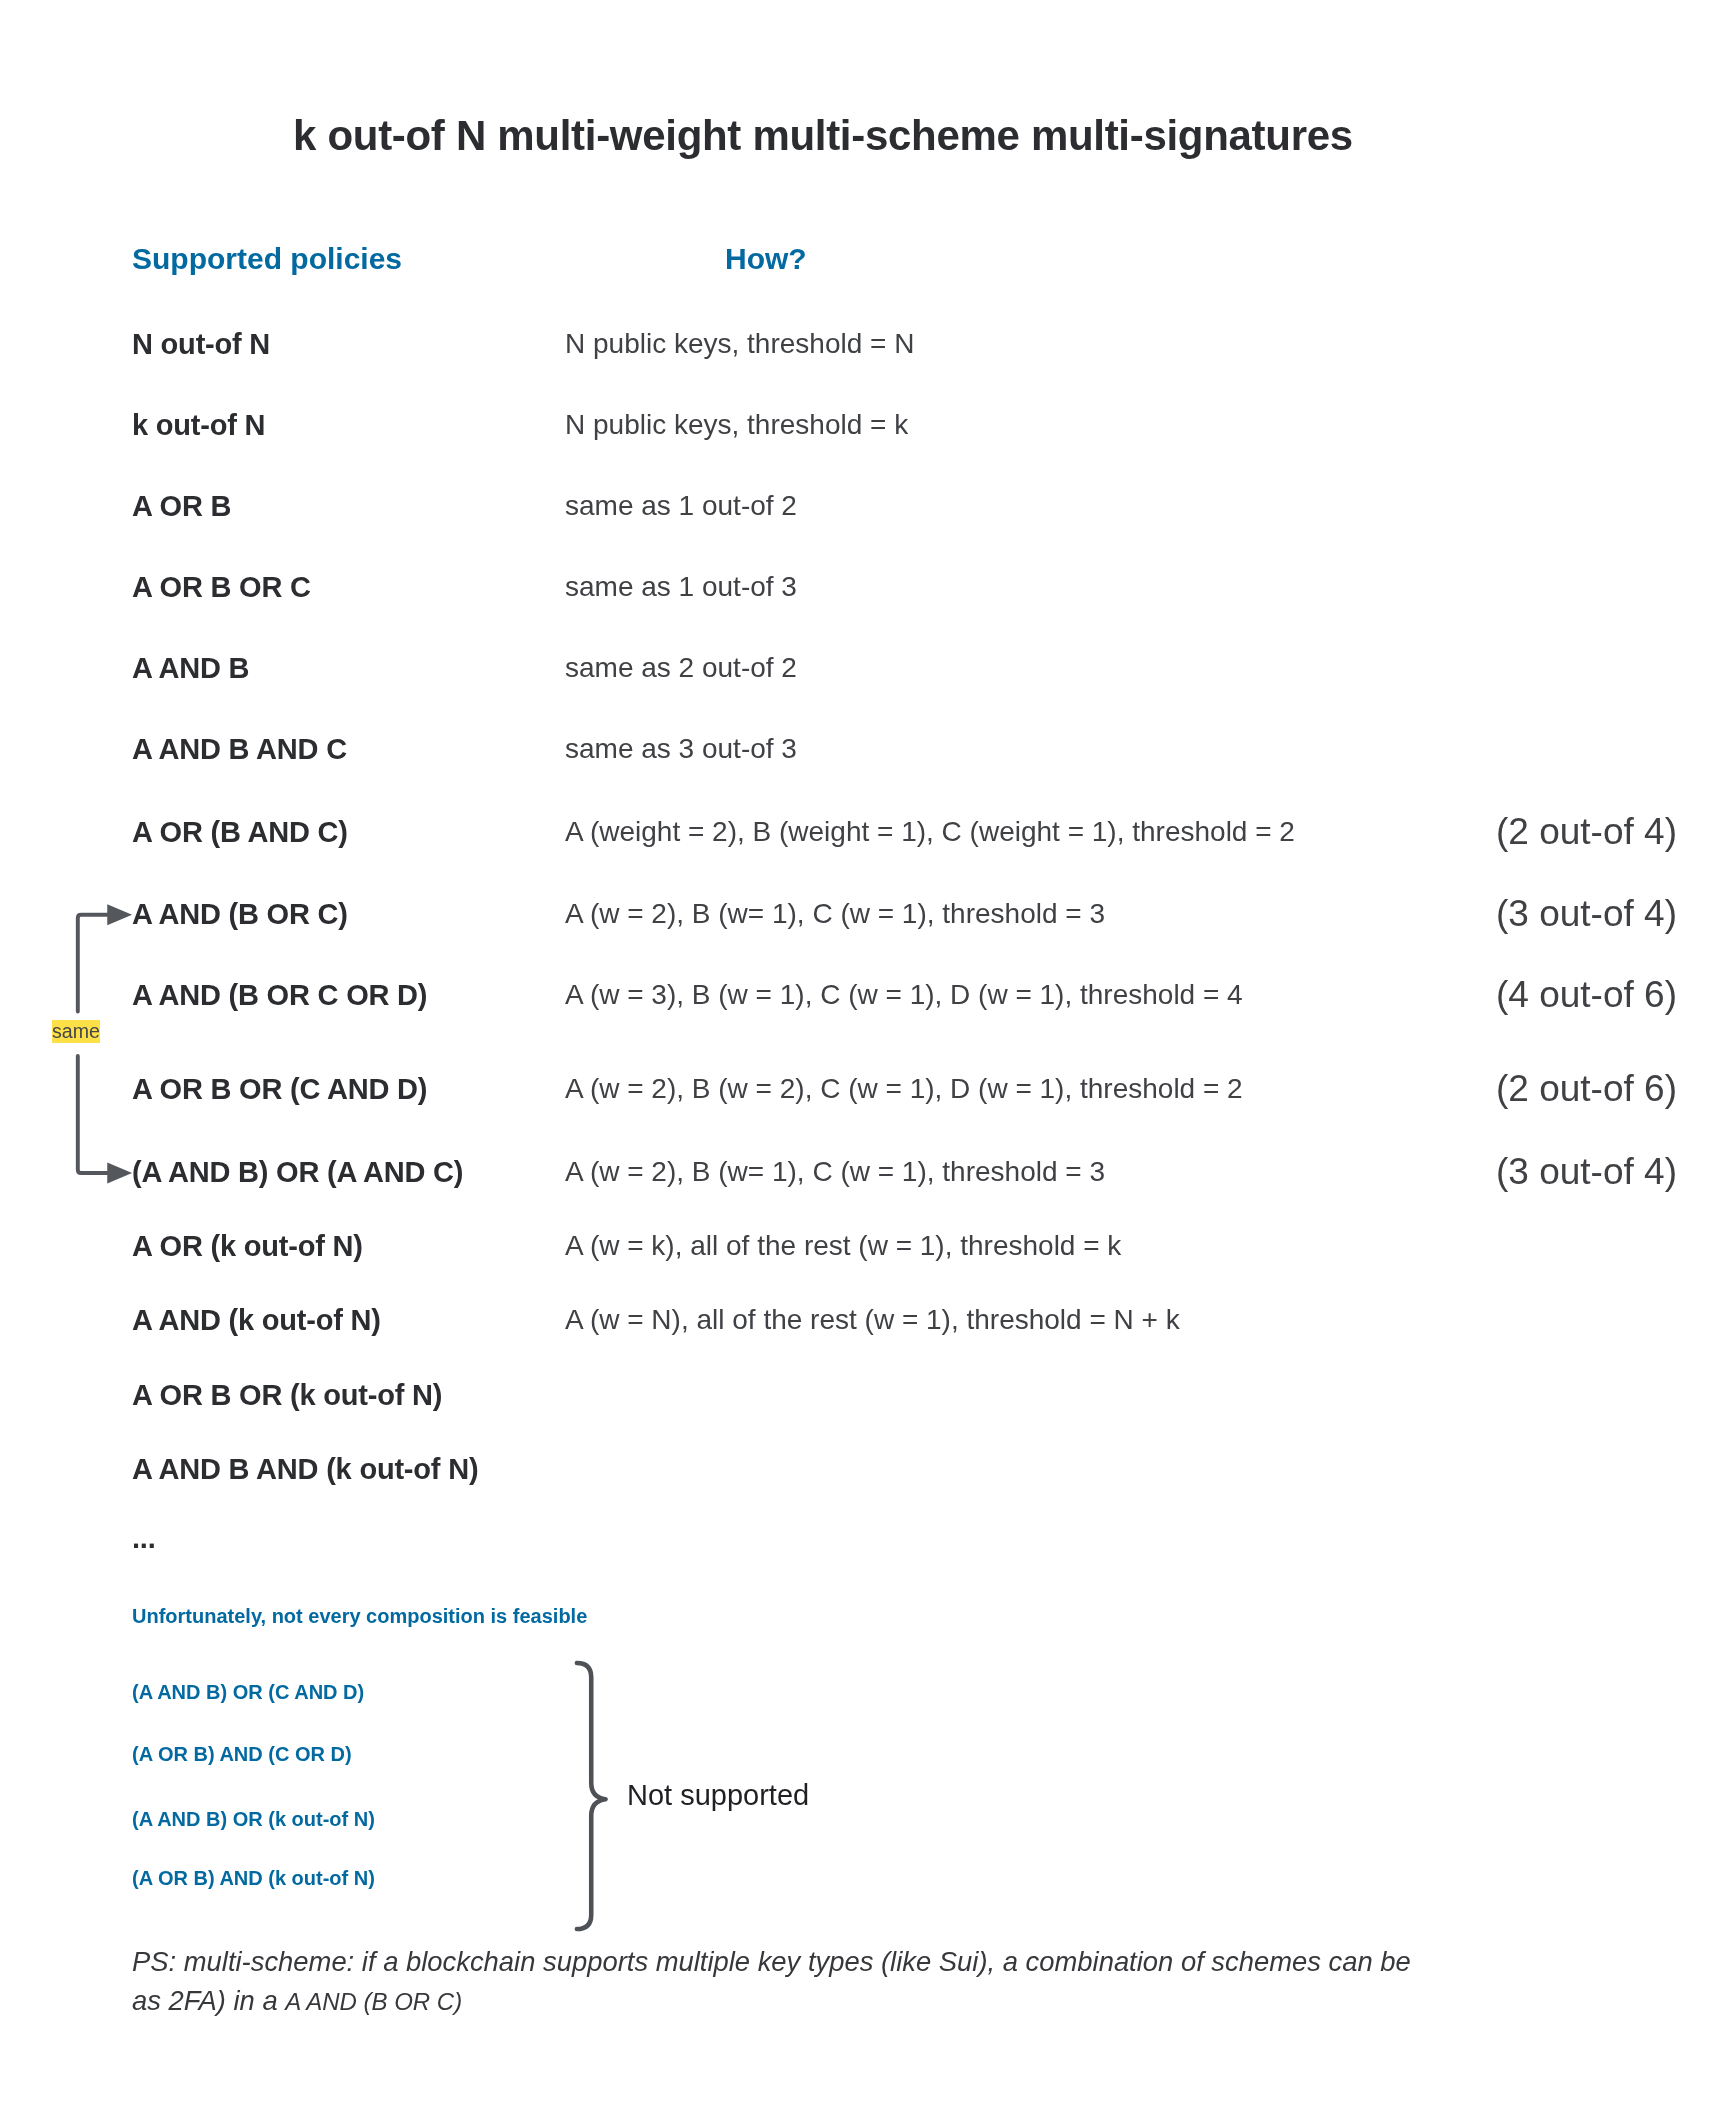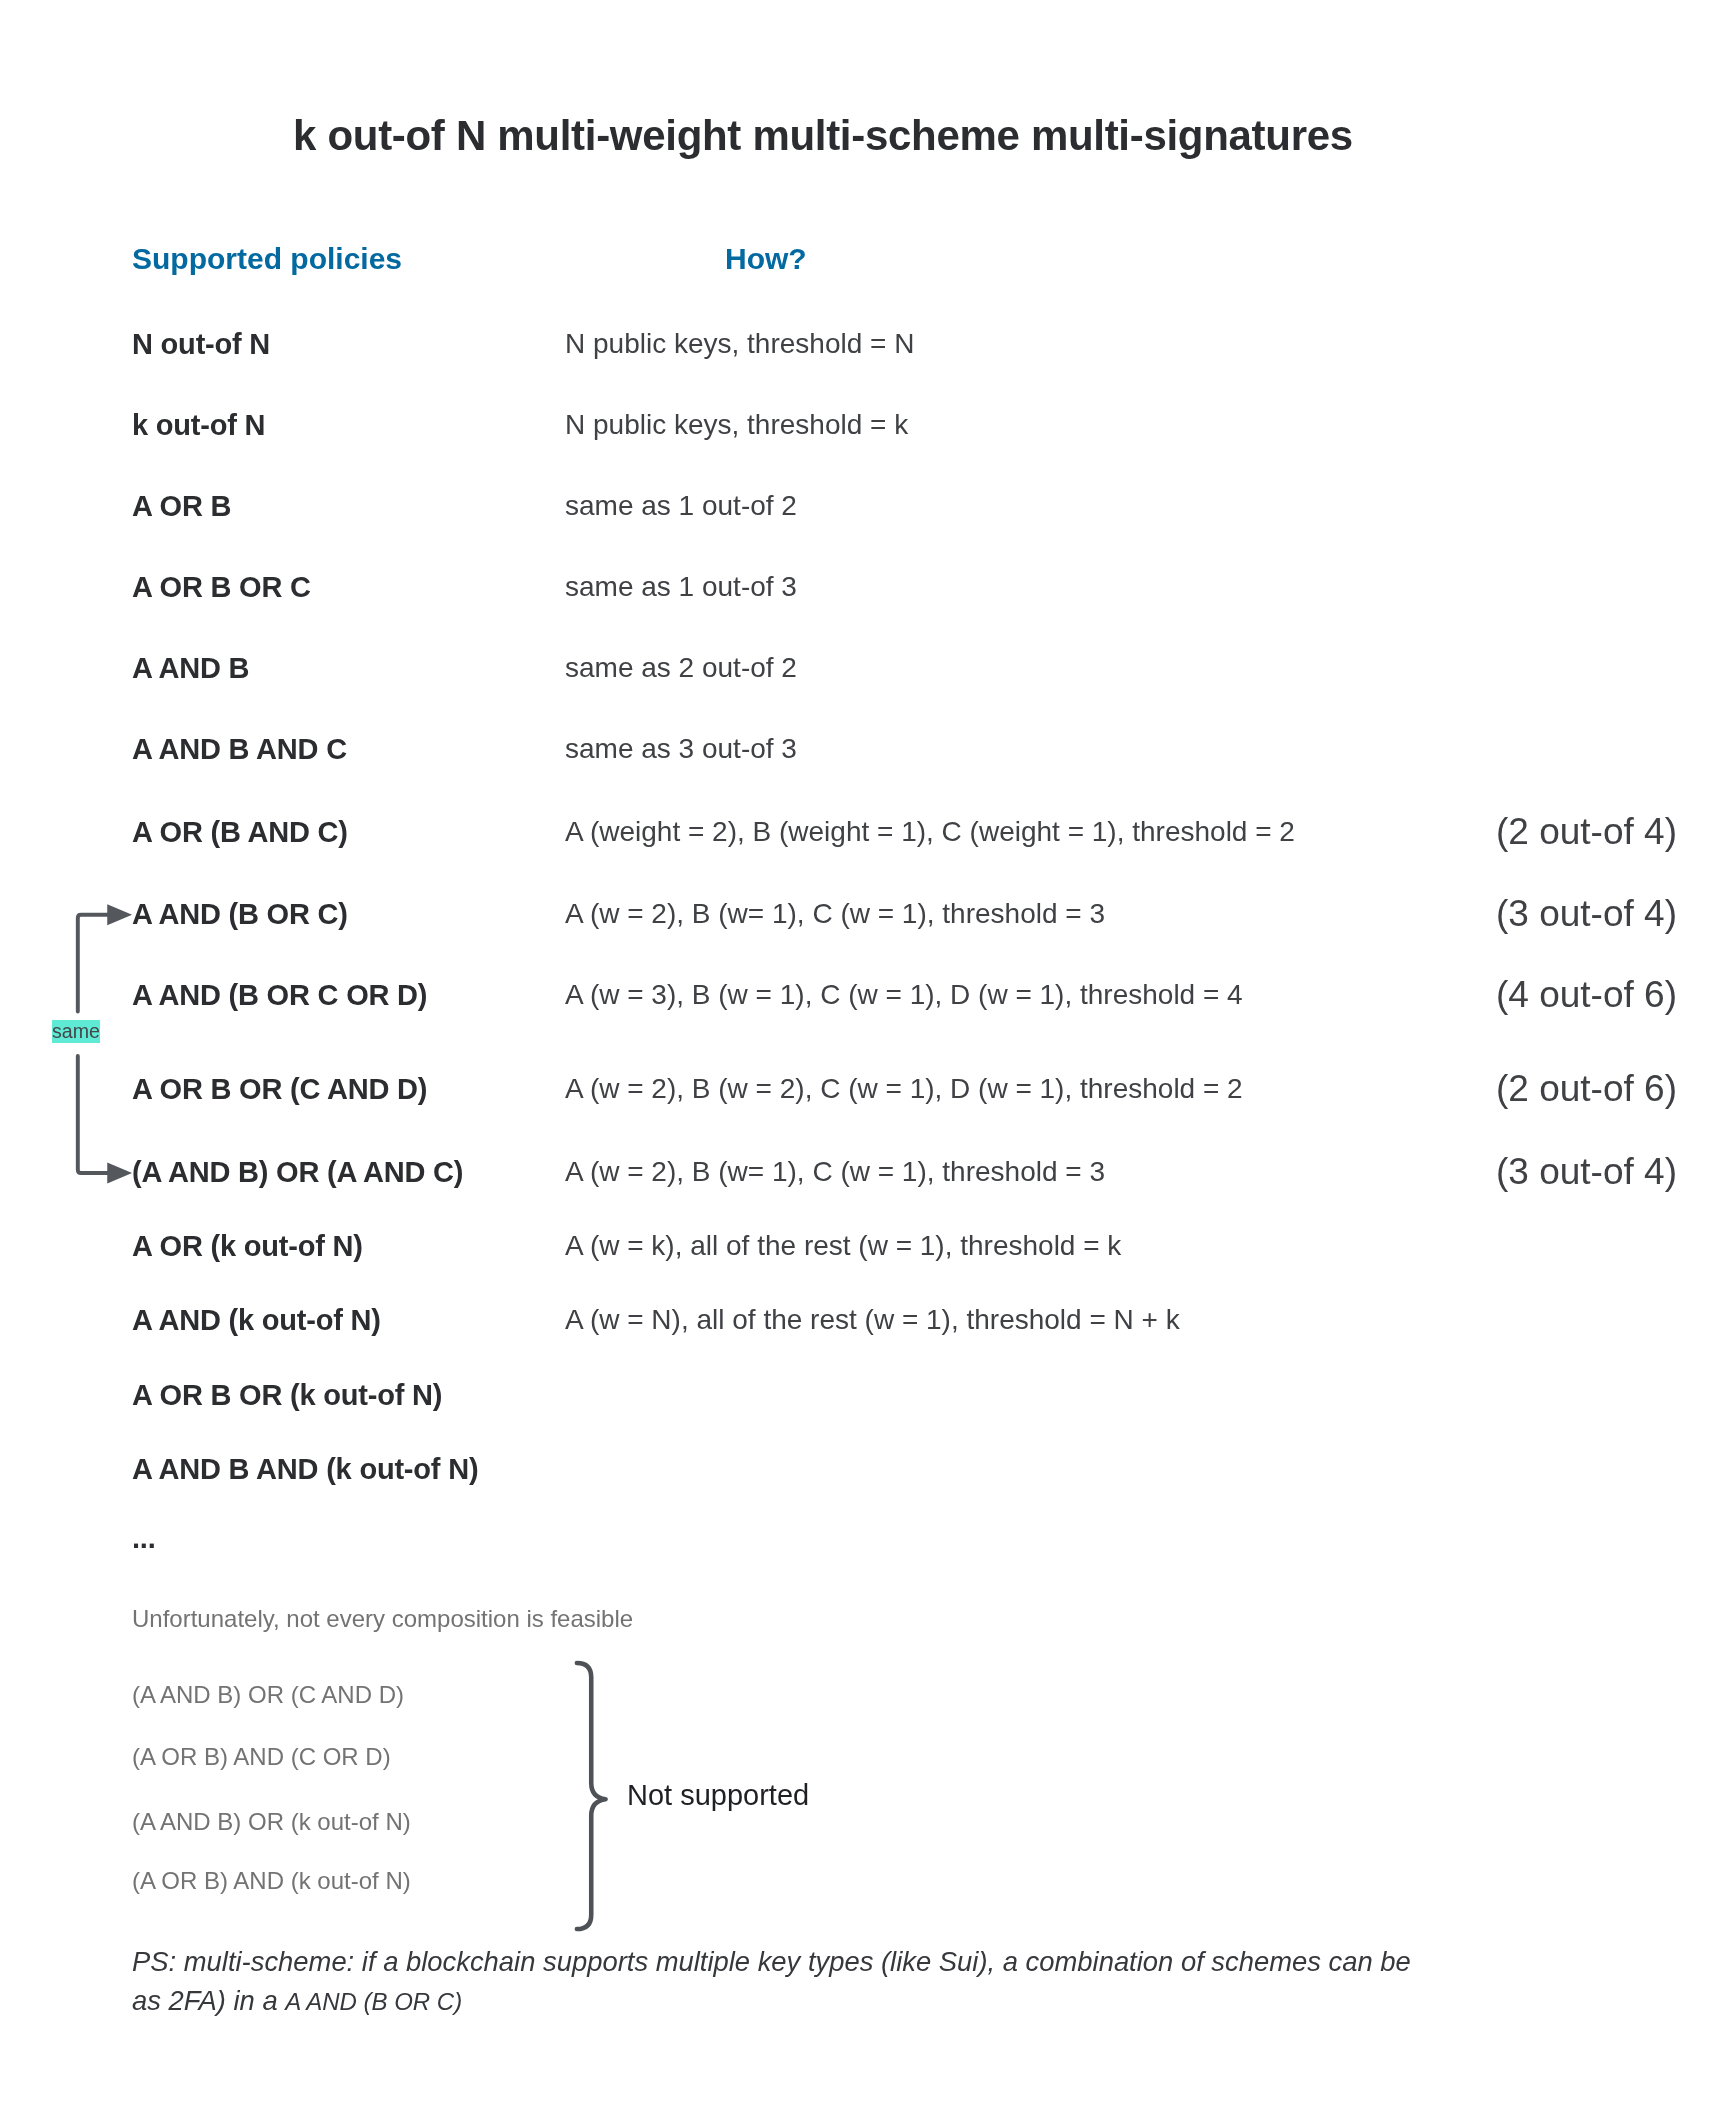--- a/index.html
+++ b/index.html
@@ -11,23 +11,23 @@
   .title{
     font-size:42px;font-weight:700;letter-spacing:-0.3px;color:#2b2d30;white-space:nowrap;
   }
   .col-header{font-size:30px;font-weight:700;color:#0369a1;white-space:nowrap;text-align:right;}
   .row{position:absolute;left:0;width:1730px;height:40px;}
   .cell{position:absolute;top:0;white-space:nowrap;line-height:40px;}
   .cell.policy{left:132px;font-size:29px;font-weight:700;color:#2b2d30;letter-spacing:-0.2px;}
   .cell.how{left:565px;font-size:28px;font-weight:400;color:#3f4145;}
   .cell.note{left:1496px;font-size:37px;font-weight:400;color:#3f4145;}
   .same-label{
-    font-size:19.6px;color:#44464a;transform:translateX(-50%);white-space:nowrap;background:#5eead4;
+    font-size:19.6px;color:#44464a;transform:translateX(-50%);white-space:nowrap;background:#fde047;
   }
-  .red-heading,.red-item{font-size:24px;color:#737373;white-space:nowrap;}
+  .red-heading,.red-item{font-size:20px;color:#0369a1;white-space:nowrap;font-weight:bold;}
   .not-supported{font-size:29px;color:#1f2023;white-space:nowrap;}
   .ps{font-size:27.4px;line-height:39px;color:#36383c;white-space:nowrap;font-style:italic;}
   .ps .code{font-size:24px;}
   svg{display:block;}
 </style>
 </head>
 <body>
 
 <div class="abs title" style="left:293px;top:112px;">k out-of N multi-weight multi-scheme multi-signatures</div>
 

